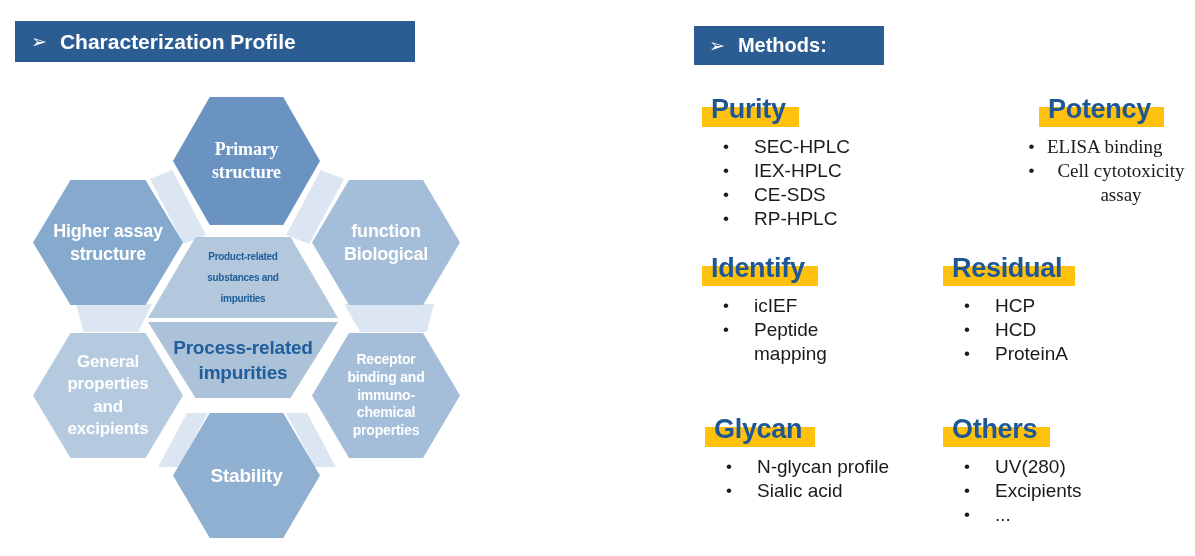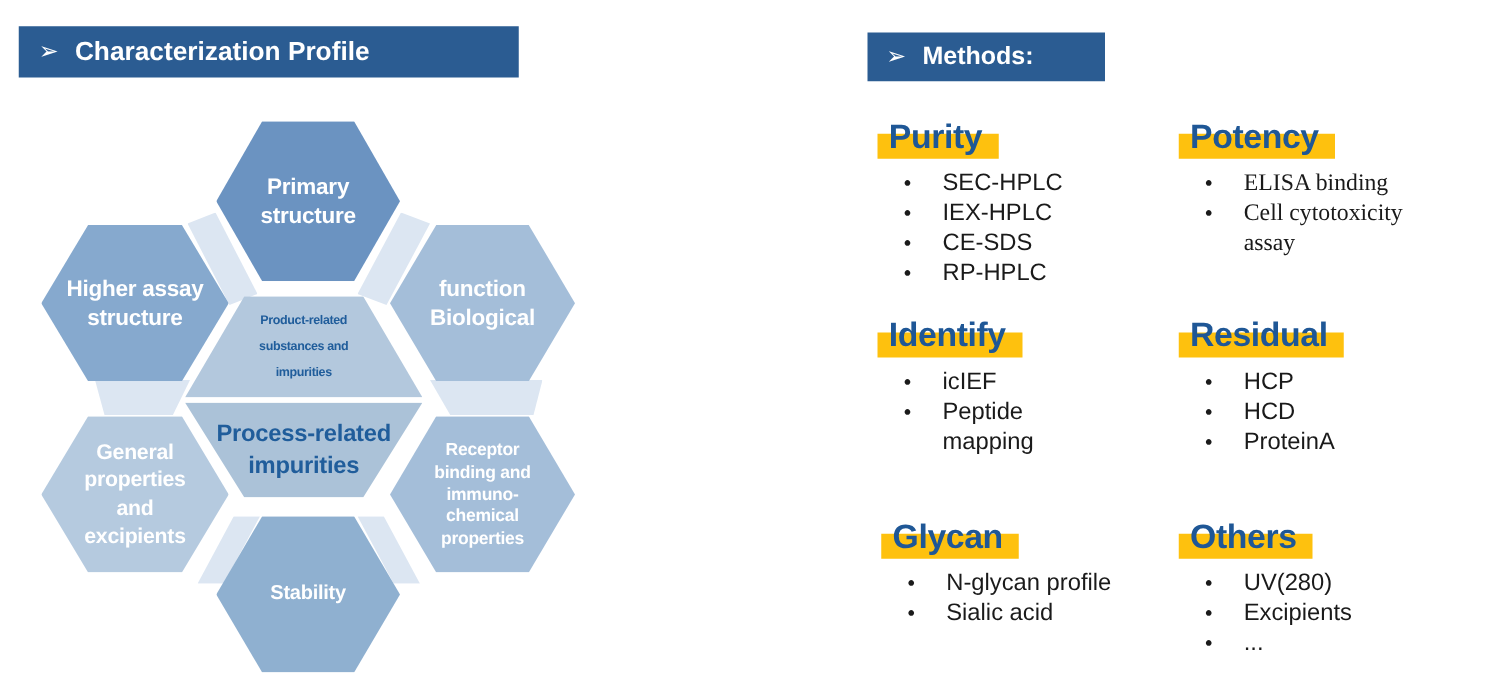--- a/index.html
+++ b/index.html
@@ -12,29 +12,29 @@
   .titlebar .arrow{font-weight:normal;margin-right:13px;font-size:19px;line-height:1;}
   #bar-left{left:15px;top:21px;width:400px;height:41px;padding-left:16px;font-size:21px;}
   #bar-right{left:694px;top:26px;width:190px;height:39px;padding-left:15px;font-size:20px;}
 
   
   .hex{position:absolute;clip-path:polygon(25% 0,75% 0,100% 50%,75% 100%,25% 100%,0 50%);
        display:flex;align-items:center;justify-content:center;text-align:center;
        color:#ffffff;font-weight:bold;z-index:2;}
   .hex .hex-label{width:100%;}
   .hex-label{font-size:18px;line-height:1.26;letter-spacing:-0.2px;}
-  #hex-primary  {left:173px;top:97px; width:147px;height:128px;background:var(--hex-primary);}
+  #hex-primary  {left:173px;top:97px; width:147px;height:128px;background:var(--hex-primary);font-family:Liberation Serif, serif;}
   #hex-higher   {left:33px; top:180px;width:150px;height:125px;background:var(--hex-higher);}
   #hex-bio      {left:312px;top:180px;width:148px;height:125px;background:var(--hex-bio);}
   #hex-general  {left:33px; top:333px;width:150px;height:125px;background:var(--hex-general);font-size:17px;}
   #hex-receptor {left:312px;top:333px;width:148px;height:125px;background:var(--hex-receptor);}
   #hex-general  .hex-label{font-size:17px;line-height:1.3;}
   #hex-receptor .hex-label{font-size:14px;line-height:1.27;}
   #hex-stability{left:173px;top:413px;width:147px;height:125px;background:var(--hex-stability);}
-  #hex-stability .hex-label{font-size:16px;}
+  #hex-stability .hex-label{font-size:19px;}
 
   .center-half{position:absolute;display:flex;align-items:center;justify-content:center;
                text-align:center;color:var(--center-text);font-weight:bold;z-index:3;}
   #center-top{left:148px;top:237px;width:190px;height:81px;background:var(--hex-center-top);
               clip-path:polygon(25% 0,75% 0,100% 100%,0 100%);}
   #center-top .hex-label{font-size:10px;line-height:21px;letter-spacing:-0.3px;}
   #center-bottom{left:148px;top:322px;width:190px;height:76px;background:var(--hex-center-bottom);
                  clip-path:polygon(0 0,100% 0,75% 100%,25% 100%);}
   #center-bottom .hex-label{font-size:19px;line-height:25px;letter-spacing:-0.2px;}
 
@@ -42,21 +42,21 @@
   #chev-a{left:150px;top:170px;width:56px;height:74px;clip-path:polygon(0 12%,40% 0,100% 88%,60% 100%);}
   #chev-b{left:286px;top:170px;width:58px;height:74px;clip-path:polygon(60% 0,100% 12%,40% 100%,0 88%);}
   #chev-c{left:76px; top:304px;width:76px;height:28px;clip-path:polygon(0 0,100% 0,82% 100%,10% 100%);}
   #chev-d{left:344px;top:304px;width:90px;height:28px;clip-path:polygon(0 0,100% 0,92% 100%,18% 100%);}
   #chev-e{left:158px;top:413px;width:50px;height:54px;clip-path:polygon(58% 0,100% 0,42% 100%,0 100%);}
   #chev-f{left:286px;top:413px;width:50px;height:54px;clip-path:polygon(0 0,42% 0,100% 100%,58% 100%);}
 
   
   .section{position:absolute;}
   #sec-purity  {left:711px;top:94px;}
-  #sec-potency {left:952px;top:94px;}
+  #sec-potency {left:1004px;top:94px;text-align:center;}
   #sec-identify{left:711px;top:253px;}
   #sec-residual{left:952px;top:253px;}
   #sec-glycan  {left:714px;top:414px;}
   #sec-others  {left:952px;top:414px;}
 
   .sec-heading{position:relative;display:inline-block;}
   .hl{position:absolute;left:-9px;right:-13px;bottom:-2px;height:20px;background:var(--hl);z-index:0;}
   .sec-title{position:relative;z-index:1;font-size:27px;font-weight:bold;color:var(--heading);
              letter-spacing:-0.3px;}
   .bullets{list-style:none;margin:10px 0 0 0;padding:0 0 0 12px;}

